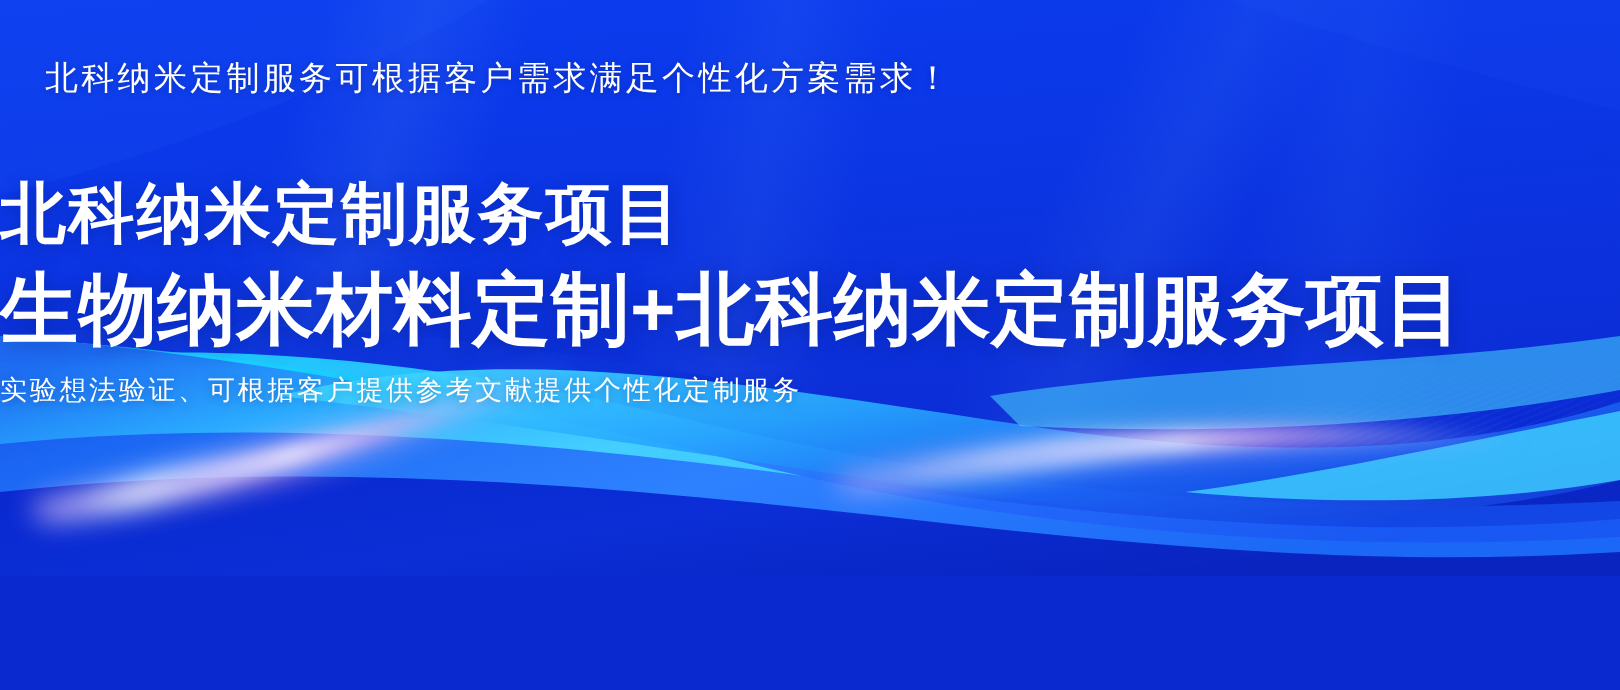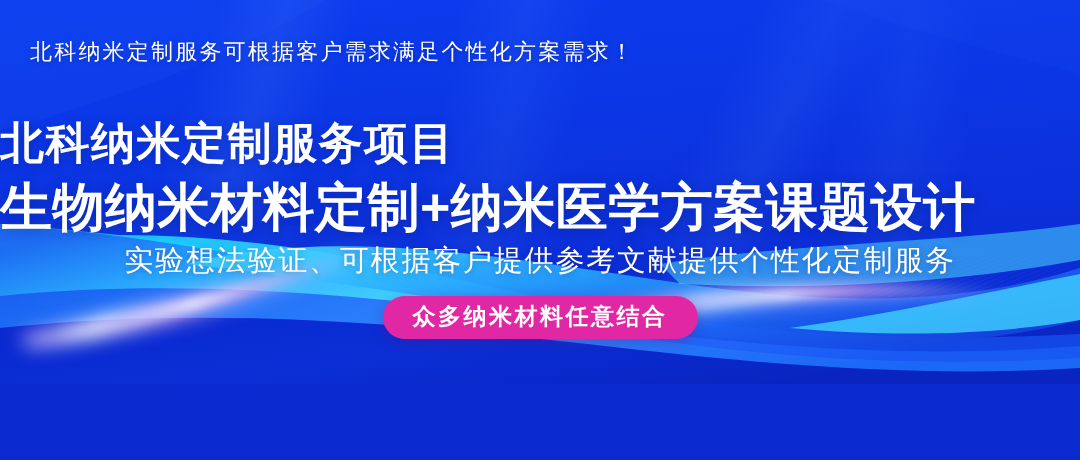--- a/index.html
+++ b/index.html
@@ -98,22 +98,22 @@
     letter-spacing: 0.5px;
     margin-top: 6px;
     text-shadow: 0 2px 12px rgba(0, 24, 110, 0.38);
   }
 
   .subtitle {
     position: absolute;
     left: 0;
     right: 0;
     top: 245px;
-    text-align: center;
-    font-size: 29px;
+    text-align: left;
+    font-size: 18px;
     line-height: 30px;
     font-weight: 400;
     color: #ffffff;
     letter-spacing: 1.8px;
     text-shadow: 0 1px 6px rgba(0, 20, 90, 0.3);
   }
 
   .badge-row {
     position: absolute;
     left: 0;
@@ -246,23 +246,20 @@
       <path d="M620,0 L1080,0 L1080,150 C900,104 740,56 620,0 Z" fill="#2f6bff" opacity="0.08"></path>
     </svg>
   </div>
 
   <div class="content">
 
     <div class="kicker">北科纳米定制服务可根据客户需求满足个性化方案需求！</div>
 
     <div class="title-block">
       <div class="title-line-1">北科纳米定制服务项目</div>
-      <div class="title-line-2">生物纳米材料定制+纳米医学方案课题设计</div>
+      <div class="title-line-2">生物纳米材料定制+北科纳米定制服务项目</div>
     </div>
 
     <div class="subtitle">实验想法验证、可根据客户提供参考文献提供个性化定制服务</div>
 
-    <div class="badge-row">
-      <span class="badge">众多纳米材料任意结合</span>
-    </div>
 
   </div>
 </div>
 
 </body></html>

